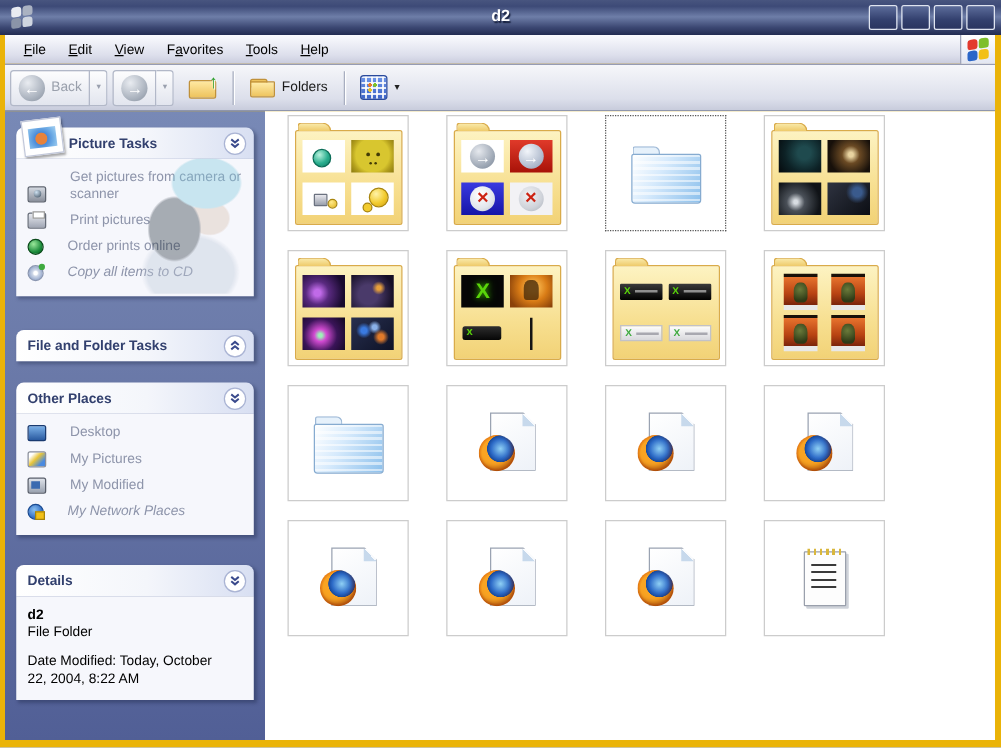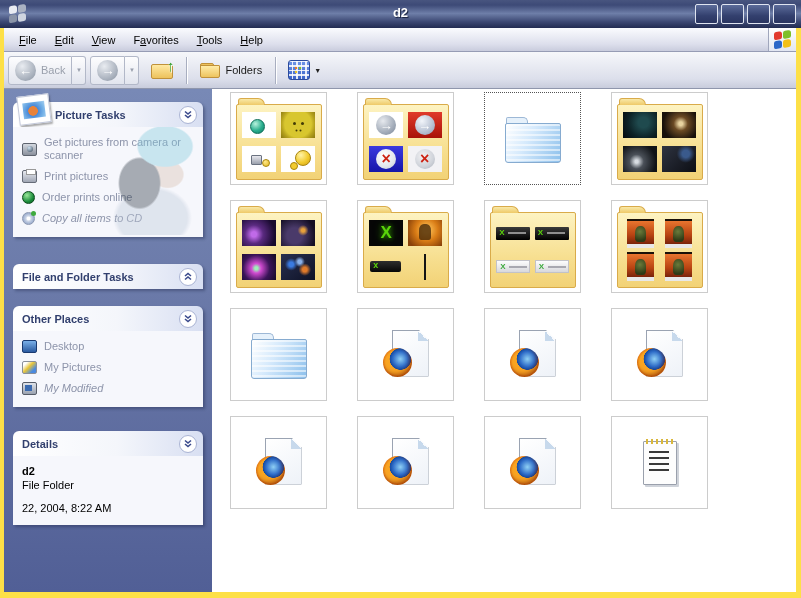--- a/index.html
+++ b/index.html
@@ -1,16 +1,16 @@
 <!DOCTYPE html>
 <html><head>
 <meta charset="utf-8">
 <style>
   html,body{margin:0;padding:0;background:#aeb6c8;font-family:"Liberation Sans",sans-serif;}
-  .stage{position:relative;width:801px;height:598px;background:#fde047;overflow:hidden;
+  .stage{position:relative;width:801px;height:598px;background:#eab308;overflow:hidden;
          -webkit-user-select:none;user-select:none;}
   
   .titlebar{position:absolute;top:0;left:0;right:0;height:28px;
     background:linear-gradient(180deg,#48557f 0%,#3d4a77 18%,#6e7ea8 48%,#3c4873 78%,#222c52 100%);}
   .title-text{position:absolute;left:0;right:0;top:5px;text-align:center;color:#fff;
     font-size:13px;font-weight:bold;text-shadow:1px 1px 1px #141d3a;}
   .flag{display:grid;grid-template-columns:8px 8px;grid-template-rows:8px 8px;gap:1px;transform:skewY(-8deg);}
   .flag span{border-radius:2px 3px 2px 2px;}
   .flag.grey span:nth-child(1){background:#e8ebf2;}
   .flag.grey span:nth-child(2){background:#aab2c2;}
@@ -82,21 +82,21 @@
   .main{flex:1;background:#fff;position:relative;overflow:hidden;}
   
   .panel{margin-bottom:27px;border-radius:6px 6px 0 0;box-shadow:2px 2px 3px rgba(20,28,60,.35);}
   .phead{height:25px;border-radius:6px 6px 0 0;background:linear-gradient(90deg,#ffffff 0%,#f4f6fb 55%,#d8dff2 100%);
     display:flex;align-items:center;padding:0 6px 0 9px;font-size:11px;font-weight:bold;color:#32406e;
     position:relative;box-sizing:border-box;}
   .chev{margin-left:auto;width:18px;height:18px;border-radius:50%;background:#fff;
     border:1px solid #aab4d4;display:flex;align-items:center;justify-content:center;box-sizing:border-box;}
   .chev svg{display:block;}
   .pbody{background:#f6f7fc;padding:9px 4px 10px 9px;position:relative;font-size:11px;color:#8d94aa;}
-  .task-item{display:flex;gap:7px;align-items:center;margin:0 0 8px 0;line-height:13px;cursor:default;}
+  .task-item{display:flex;gap:19px;align-items:flex-end;margin:0 0 8px 0;line-height:13px;cursor:default;}
   .task-item:last-child{margin-bottom:2px;font-style:italic;}
   .pt-icon{position:absolute;left:5px;top:-7px;width:30px;height:27px;background:#fff;
     border:1px solid #c2c8da;transform:rotate(-7deg);box-shadow:1px 2px 2px rgba(0,0,0,.35);
     display:flex;align-items:center;justify-content:center;}
   .pt-icon::after{content:"";width:22px;height:16px;
     background:radial-gradient(circle at 45% 55%,#e8823a 0 30%,#4a8ad8 34%,#78b4e8 70%,#a8d0f0);}
   .phead.with-icon{padding-left:42px;}
   .watermark{position:absolute;right:2px;bottom:2px;width:128px;height:108px;opacity:.38;pointer-events:none;
     background:
       radial-gradient(46px 34px at 72% 18%,#7fc8dc 0 58%,transparent 62%),
@@ -369,37 +369,42 @@
                 <span>Desktop</span>
               </div>
               <div class="task-item">
                 <span class="sicon pictures-icon"></span>
                 <span>My Pictures</span>
               </div>
               <div class="task-item">
                 <span class="sicon computer-icon"></span>
                 <span>My Modified</span>
               </div>
+              <div class="task-item">
+                <span class="sicon network-icon"></span>
+                <span>My Network Places</span>
+              </div>
             </div>
         </div>
       </div>
 
       <div class="panel">
         <div class="phead">
           <span>Details</span>
           <span class="chev">
             <svg width="10" height="10" viewBox="0 0 10 10">
               <path d="M2 1.5 L5 4 L8 1.5 M2 5 L5 7.5 L8 5" fill="none" stroke="#3a4a8c" stroke-width="1.6"></path>
             </svg>
           </span>
         </div>
         <div class="pbody details-body">
           <div class="dname">d2</div>
           <div class="dtype">File Folder</div>
           <div class="dmod">
+            <div>Date Modified: Today, October</div>
             <div>22, 2004, 8:22 AM</div>
           </div>
         </div>
       </div>
 
     </div>
 
     <div class="main">
       <div class="grid">
           <div class="cell">

